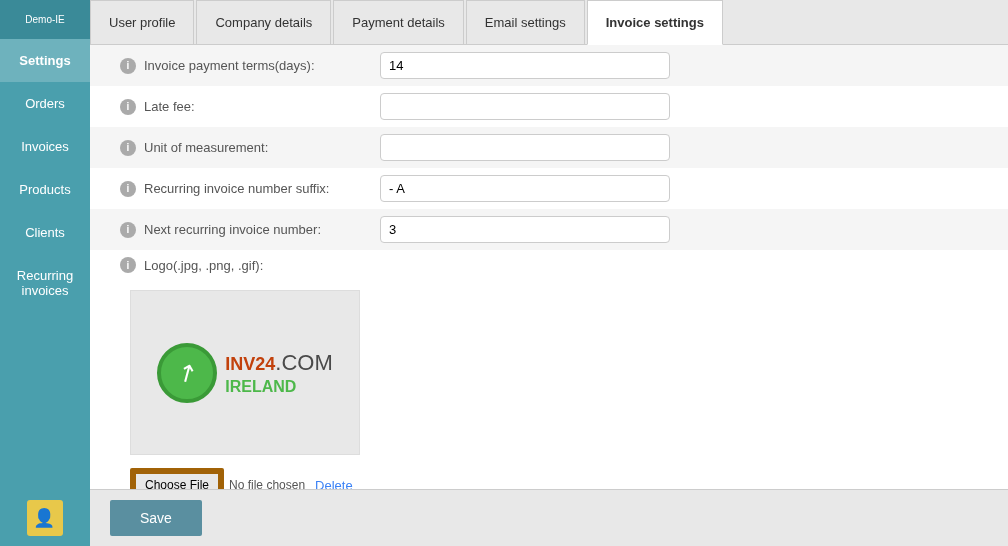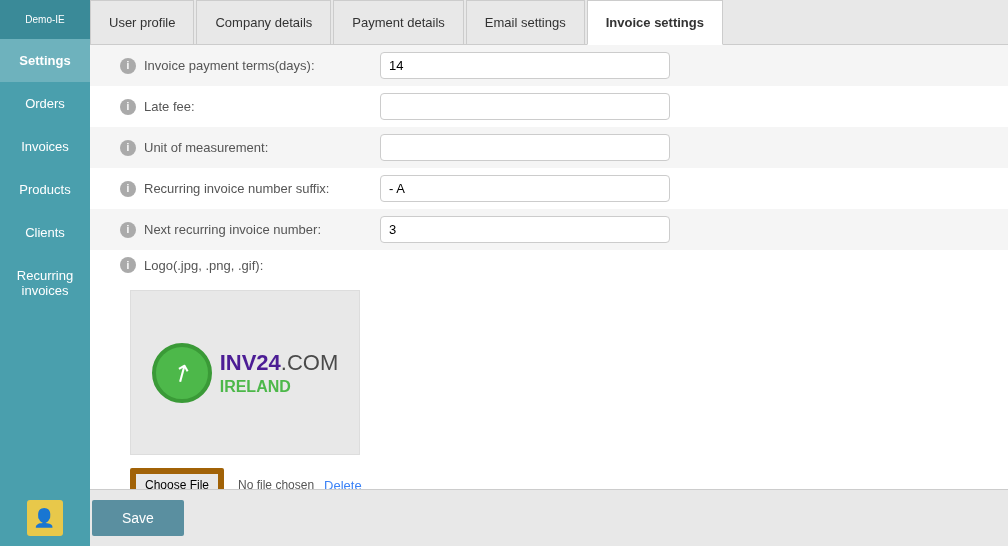--- a/index.html
+++ b/index.html
@@ -178,35 +178,35 @@
     .file-input-label {
       display: inline-block;
       padding: 4px 9px;
       background: #e8e8e8;
       border: 6px solid #a16207;
       border-radius: 2px;
       font-size: 12px;
       cursor: pointer;
     }
     .file-name {
-      margin-left: 14px;
+      margin-left: 5px;
       color: #555;
       font-size: 12px;
     }
     .delete-link {
       margin-left: 10px;
       color: #3b82f6;
       font-size: 13px;
       cursor: pointer;
       text-decoration: none;
     }
 
     
     .save-section {
-      padding: 10px 2px;
+      padding: 10px 20px;
       background: #e8e8e8;
       border-top: 1px solid #ccc;
     }
     .save-button {
       background: #5a8fa0;
       color: white;
       border: none;
       padding: 10px 30px;
       font-size: 14px;
       cursor: pointer;
@@ -300,21 +300,21 @@
 
     <div style="display:flex; flex-direction:column; padding: 5px 30px 10px 30px; background:white;">
       <div class="logo-box">
         <div class="logo-content">
           <div class="logo-graphic">
             <div class="logo-circle">
               <span class="logo-arrow">↗</span>
             </div>
             <div class="logo-text-group">
               <div>
-                <span style="color:#4c1d95; font-size:22px; font-weight:bold;">INV24</span><span style="color:#4a4a4a; font-size:22px; font-weight:normal;">.COM</span>
+                <span style="color:#c2410c; font-size:18px; font-weight:bold;">INV24</span><span style="color:#4a4a4a; font-size:22px; font-weight:normal;">.COM</span>
               </div>
               <div class="logo-ireland">IRELAND</div>
             </div>
           </div>
         </div>
       </div>
 
       <div class="file-upload-row">
         <label class="file-input-label">
           <span>Choose File</span>

